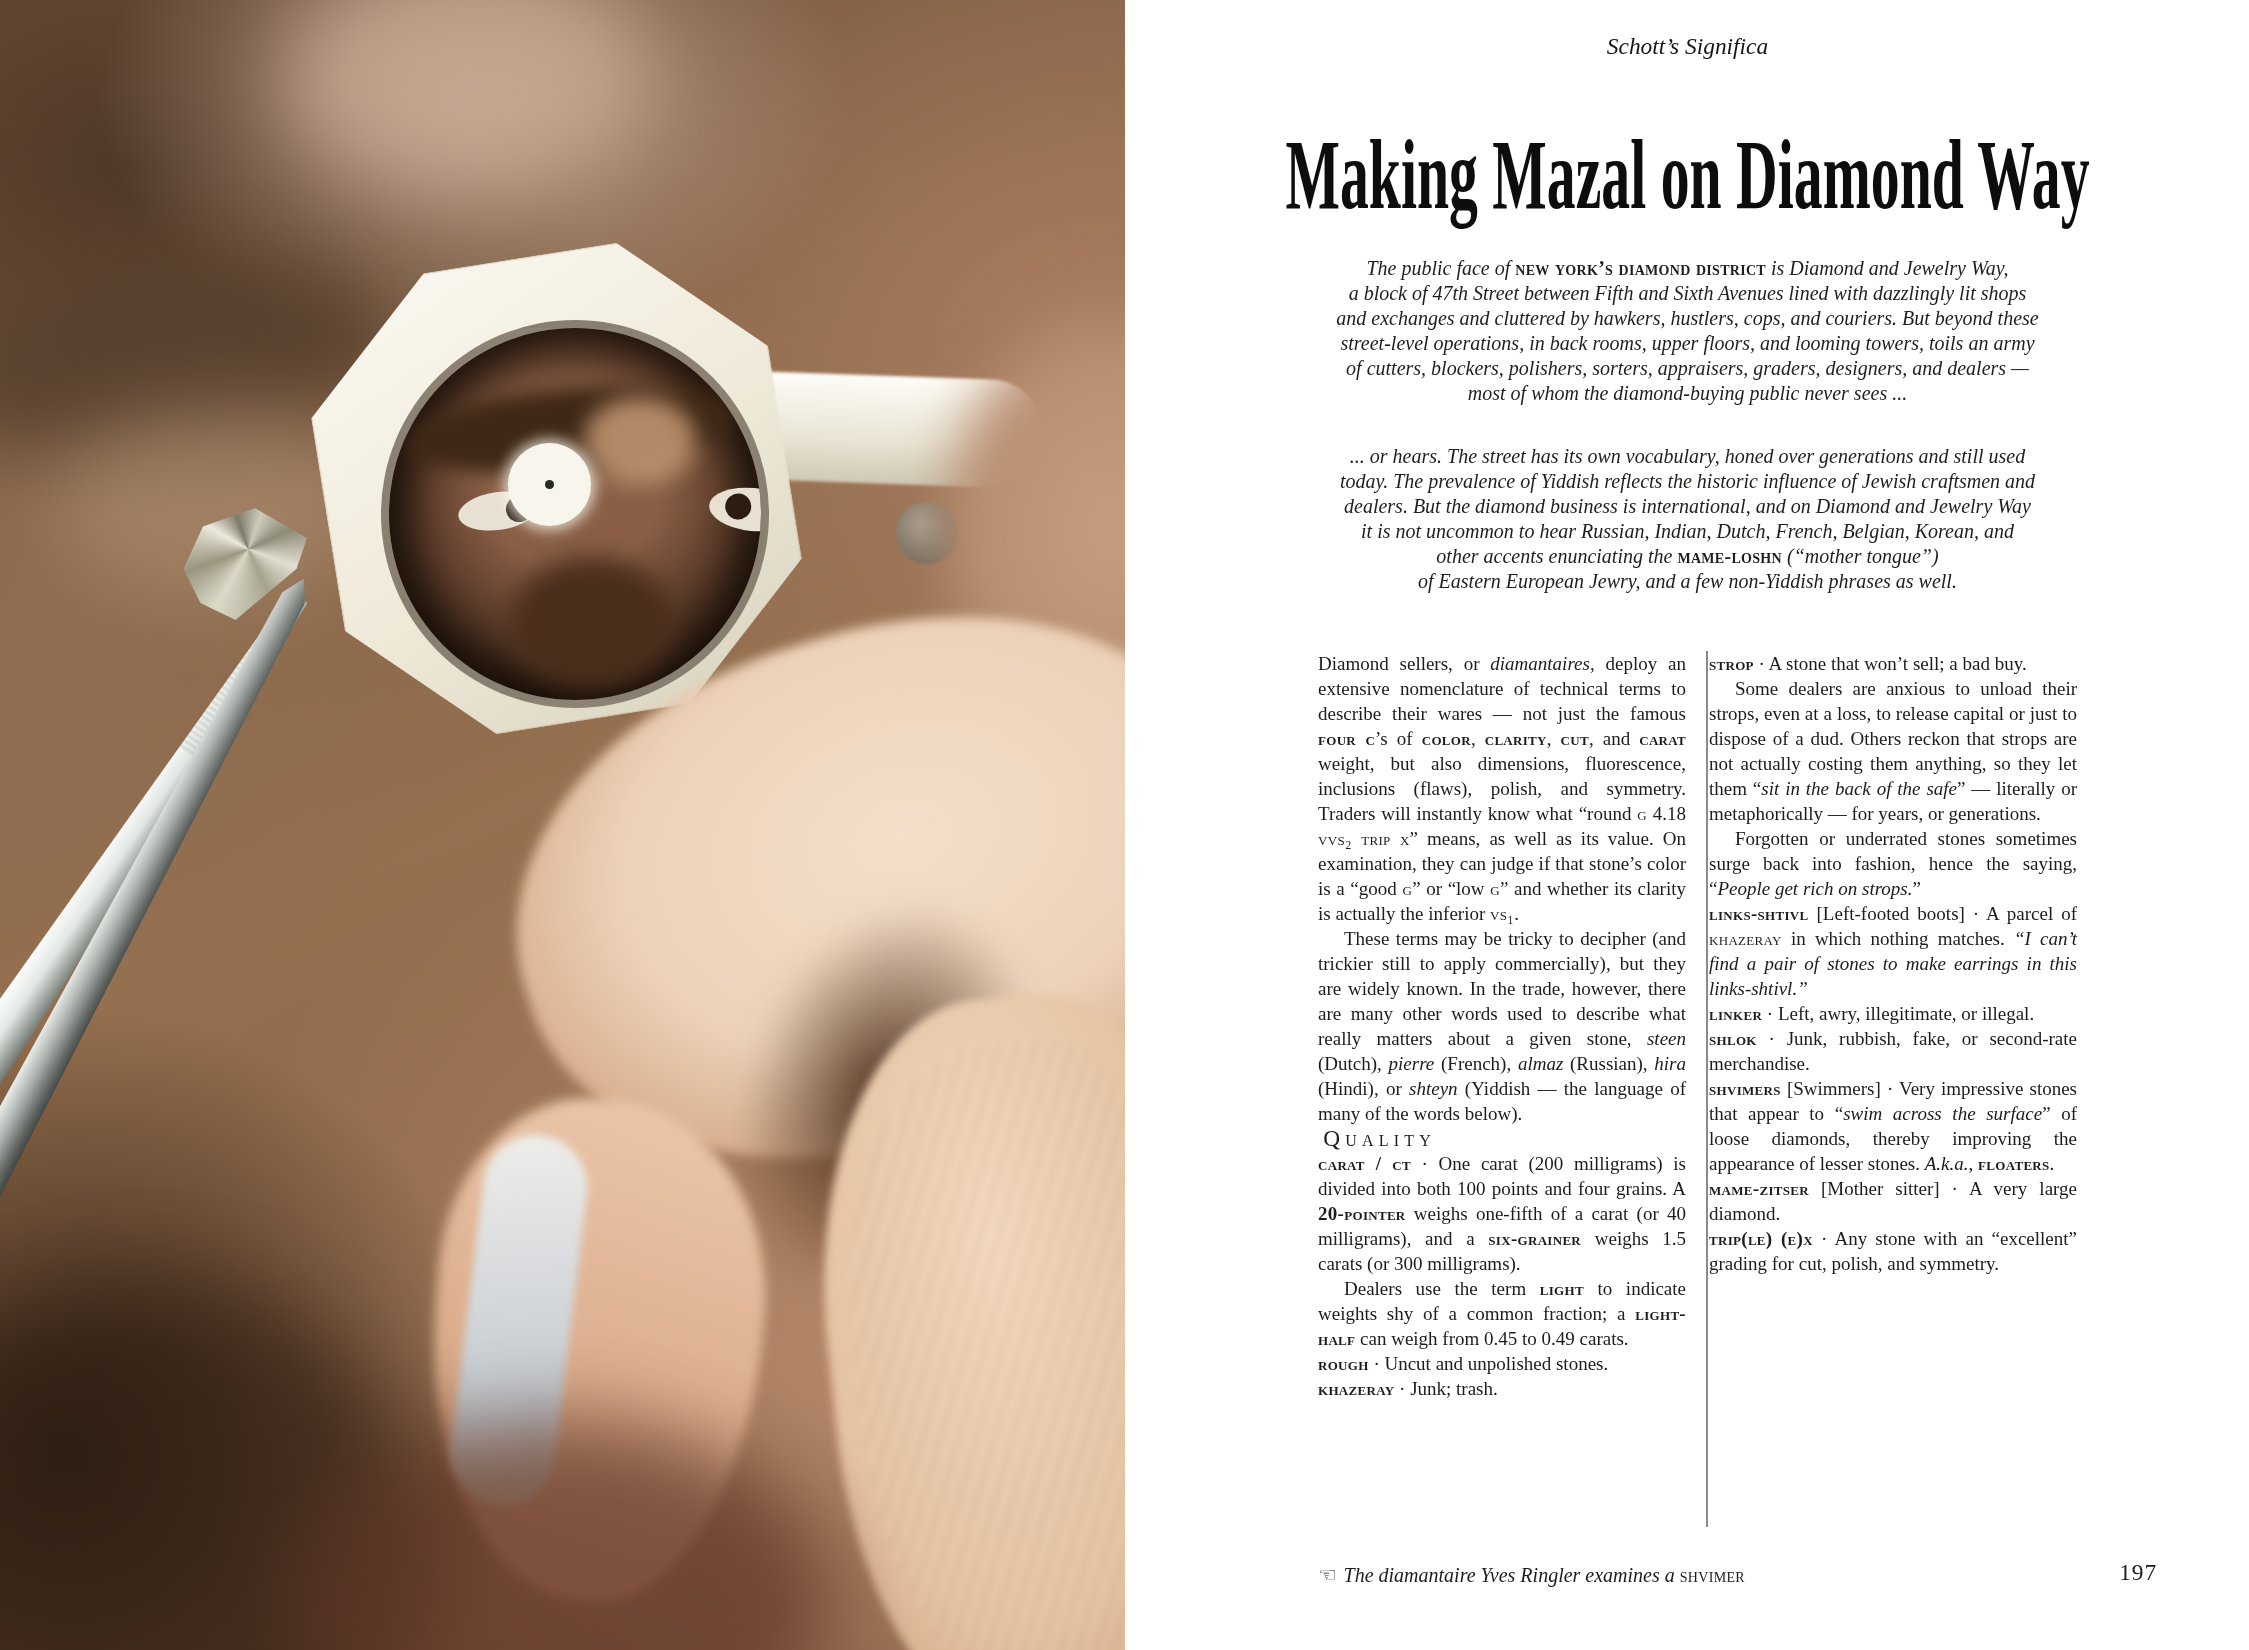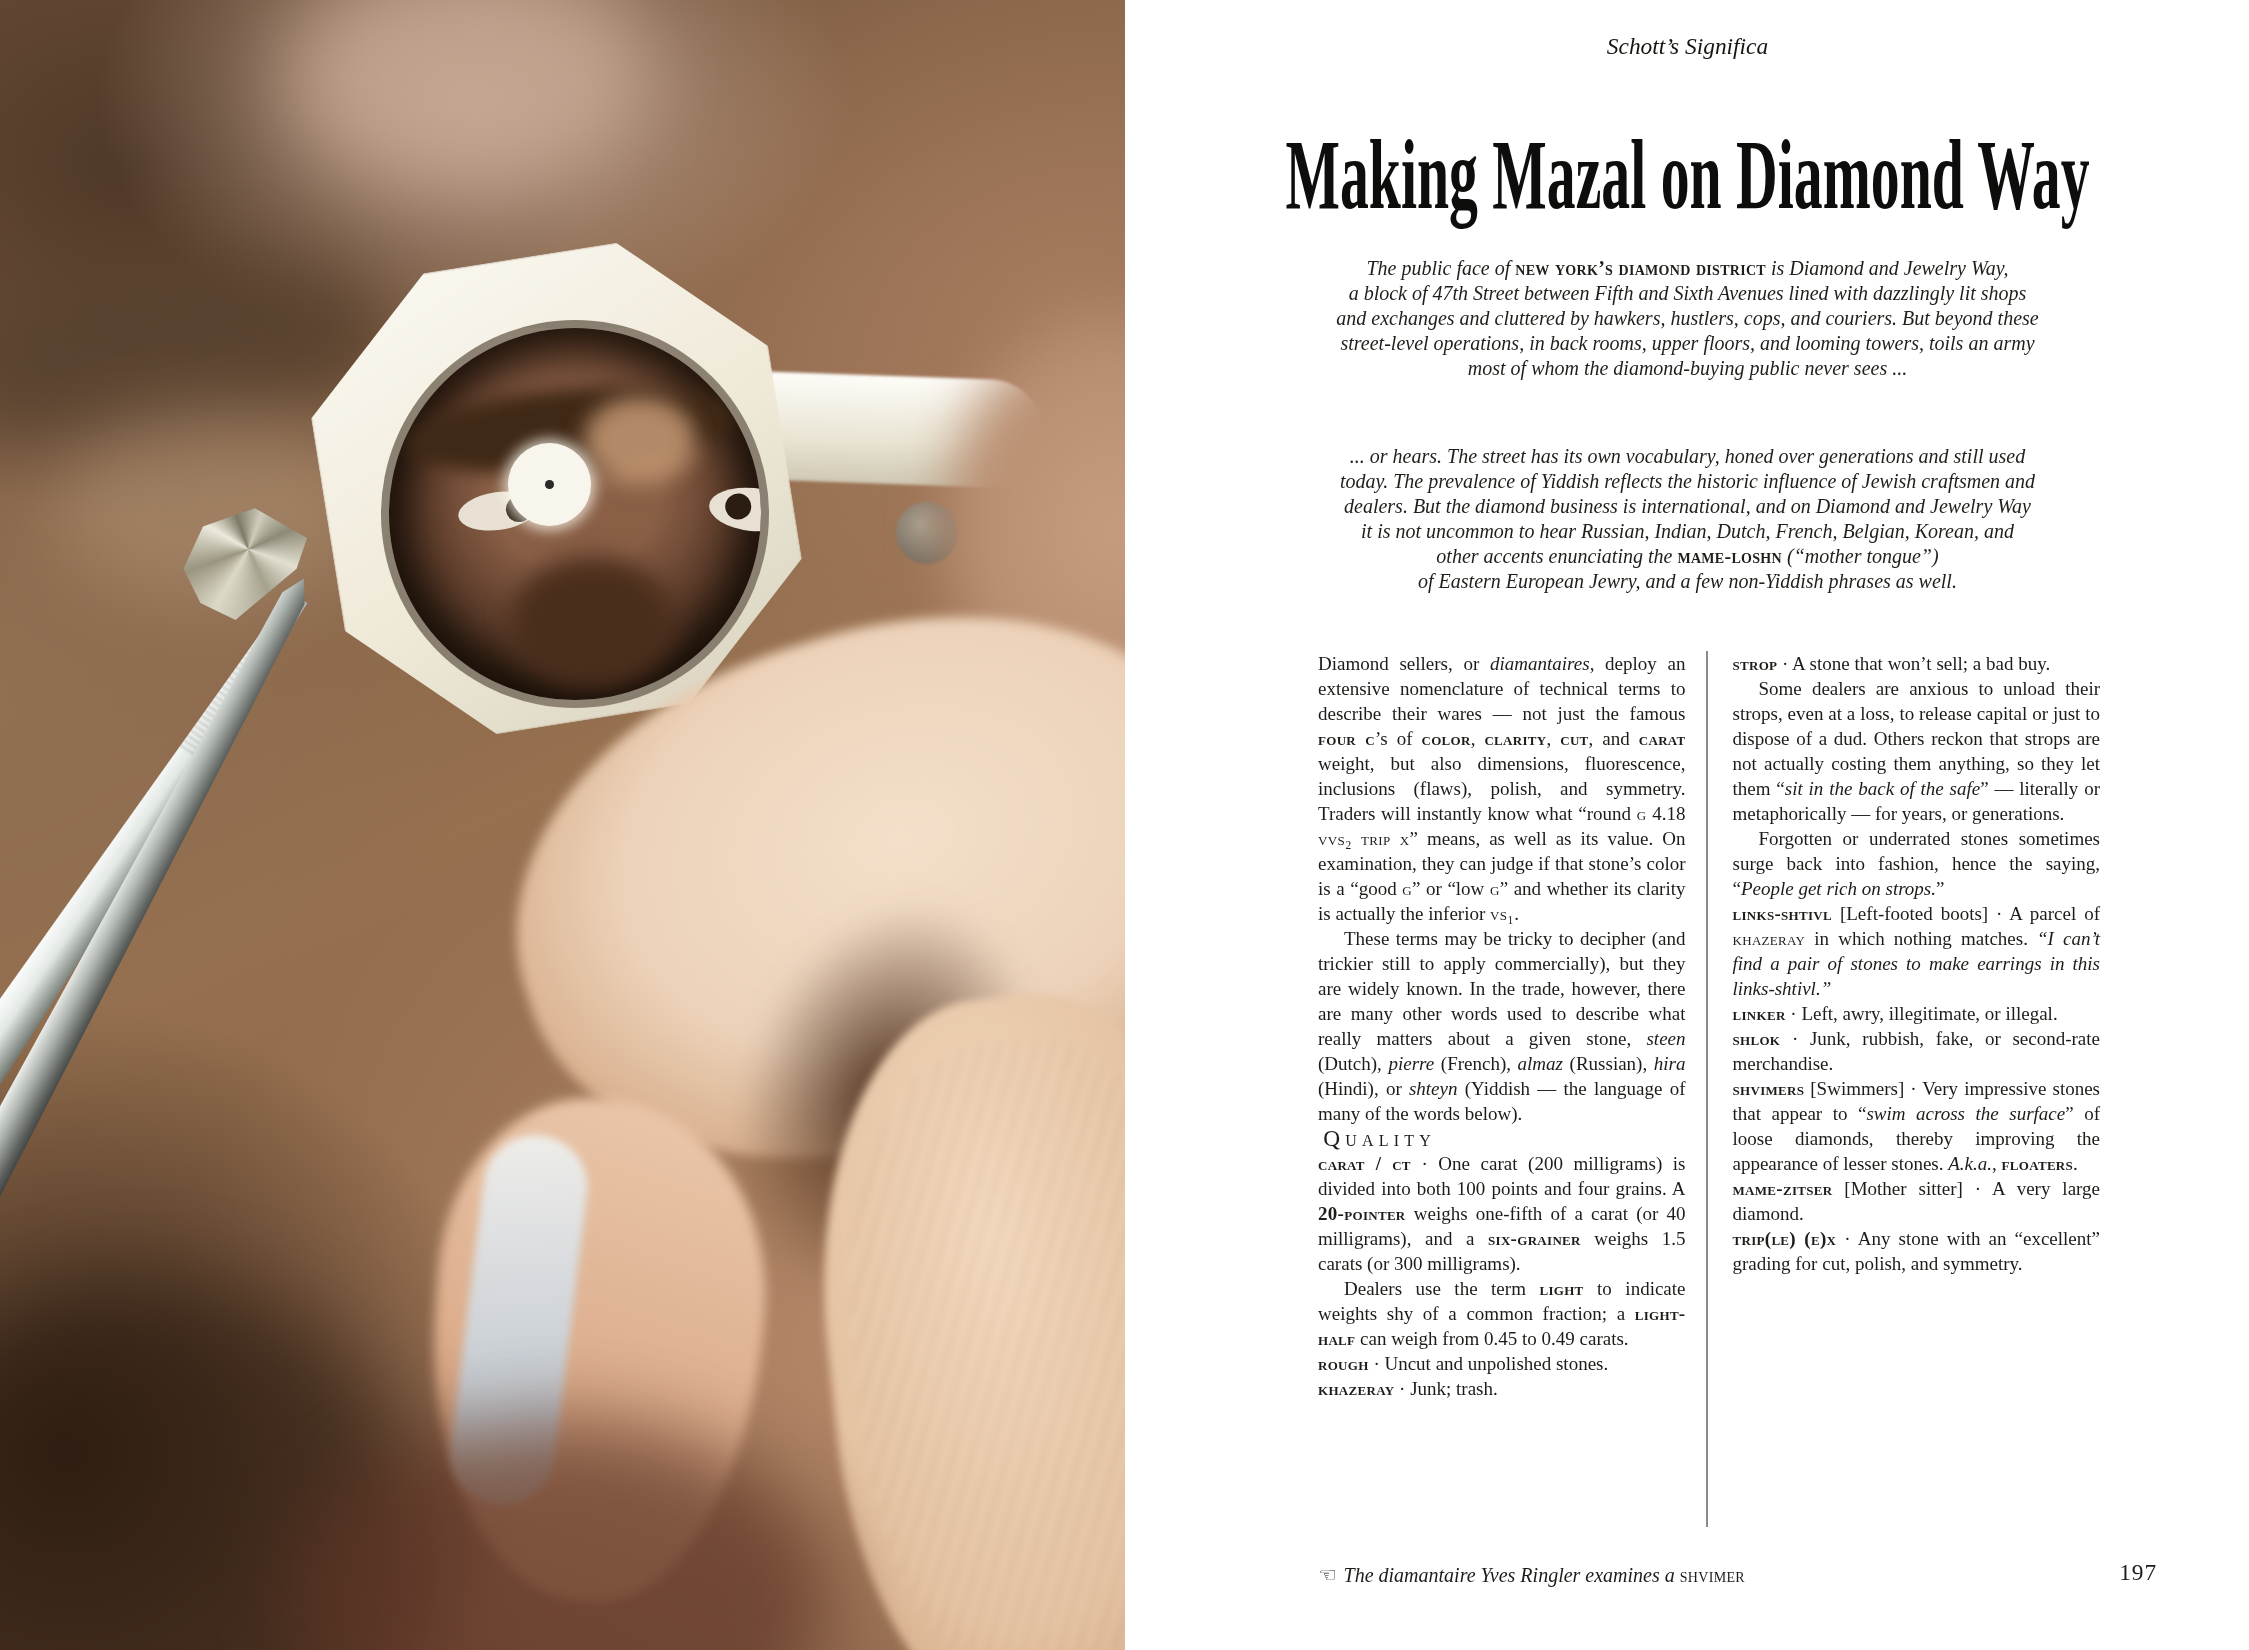--- a/index.html
+++ b/index.html
@@ -81,21 +81,21 @@
   .page{position:absolute;left:1125px;top:0;width:1125px;height:1272px;background:#ffffff;}
   .series-title{position:absolute;left:0;right:0;top:33px;text-align:center;
      font-style:italic;font-size:23.4px;color:#16150f;}
   .title-svg{position:absolute;left:78px;top:102px;}
   .title-svg text{font-family:"Liberation Serif",serif;font-weight:bold;fill:#0d0d0b;}
   .intro{position:absolute;left:0;right:0;text-align:center;font-size:20px;line-height:25px;color:#201e19;}
   .intro-1{top:256px;}
   .intro-2{top:444px;}
   .intro div{white-space:nowrap;}
 
-  .cols{position:absolute;left:193px;top:651px;width:782px;display:flex;gap:47px;
+  .cols{position:absolute;left:193px;top:651px;width:782px;display:flex;gap:23px;
         font-size:19px;line-height:25px;color:#1d1c18;}
   .col{width:368px;text-align:justify;}
   .col p{margin:0;}
   .pind{text-indent:26px;}
   .entry{margin-top:25px;}
   .qhead{margin:31px 0 26px;text-align:left;font-variant:small-caps;font-size:23.4px;
          letter-spacing:5.2px;text-indent:5.2px;}
   .divider{position:absolute;left:581px;top:651px;width:1.7px;height:876px;background:#6e6e6e;opacity:.8;}
 
   .i{font-style:italic;margin-top:20px;}
@@ -156,20 +156,21 @@
 
     <svg class="title-svg" width="969" height="147" viewBox="0 0 1120 170">
       <text x="560" y="123" text-anchor="middle" font-size="116" textLength="930" lengthAdjust="spacingAndGlyphs">Making Mazal on Diamond Way</text>
     </svg>
 
     <div class="intro intro-1">
       <div><span class="i">The public face of </span><span class="bsc">new york’s diamond district</span><span class="i"> is Diamond and Jewelry Way,</span></div>
       <div><span class="i">a block of 47th Street between Fifth and Sixth Avenues lined with dazzlingly lit shops</span></div>
       <div><span class="i">and exchanges and cluttered by hawkers, hustlers, cops, and couriers. But beyond these</span></div>
       <div><span class="i">street-level operations, in back rooms, upper floors, and looming towers, toils an army</span></div>
+      <div><span class="i">of cutters, blockers, polishers, sorters, appraisers, graders, designers, and dealers —</span></div>
       <div><span class="i">most of whom the diamond-buying public never sees ...</span></div>
     </div>
 
     <div class="intro intro-2">
       <div><span class="i">... or hears. The street has its own vocabulary, honed over generations and still used</span></div>
       <div><span class="i">today. The prevalence of Yiddish reflects the historic influence of Jewish craftsmen and</span></div>
       <div><span class="i">dealers. But the diamond business is international, and on Diamond and Jewelry Way</span></div>
       <div><span class="i">it is not uncommon to hear Russian, Indian, Dutch, French, Belgian, Korean, and</span></div>
       <div><span class="i">other accents enunciating the </span><span class="bsc">mame-loshn</span><span class="i"> (“mother tongue”)</span></div>
       <div><span class="i">of Eastern European Jewry, and a few non-Yiddish phrases as well.</span></div>

